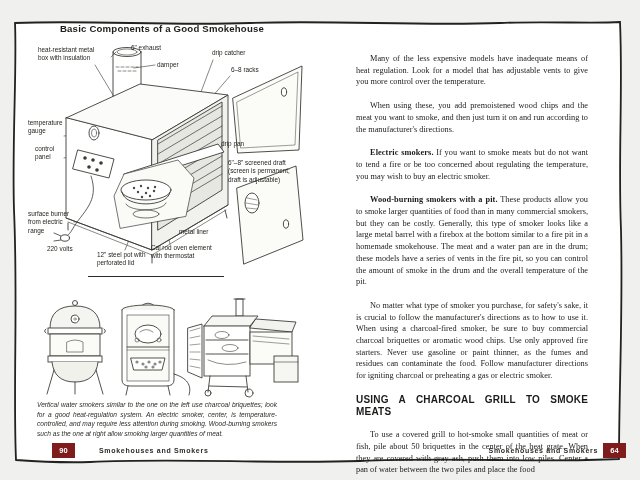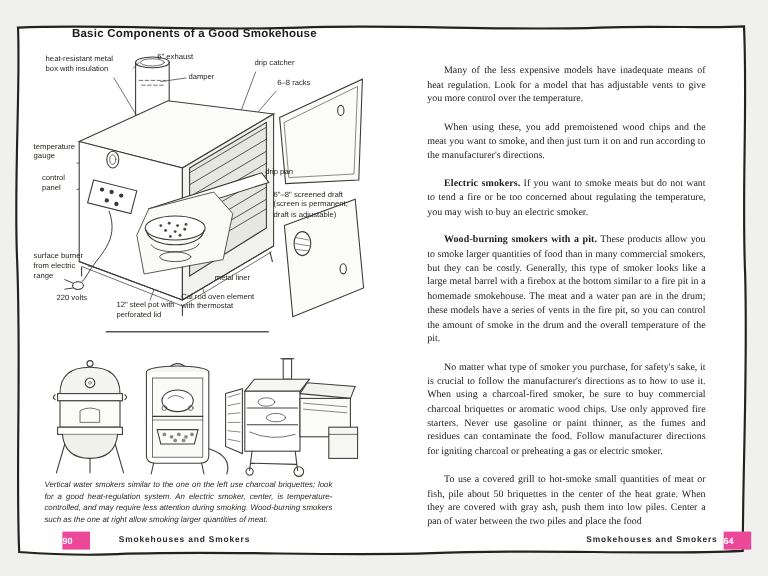--- a/index.html
+++ b/index.html
@@ -22,22 +22,22 @@
 
   
   .rp-col{left:344px;top:41px;width:256px;font-family:"Liberation Serif",serif;
     font-size:8.3px;line-height:11.7px;text-align:justify;color:#1b1b19;}
   .rp-col p{margin:12px;text-indent:14px;}
   .rp-col b{letter-spacing:.1px;}
   .section-heading{margin:7px 0 3px 0;font-family:"Liberation Sans",sans-serif;
     font-size:10px;font-weight:bold;letter-spacing:.2px;text-indent:0 !important;}
 
   
-  .pagenum{width:23px;height:15px;background:#ec4899;color:#fff;
-    font-size:7.5px;font-weight:bold;line-height:15px;}
+  .pagenum{width:23px;height:15px;background:#7f1d1d;color:#fff;
+    font-size:7.5px;font-weight:bold;text-align:center;line-height:15px;}
   .footer-title{font-size:7px;font-weight:600;letter-spacing:.7px;color:#2b2b28;}
 </style>
 </head>
 <body>
 
 <svg class="border-svg" width="640" height="480" viewBox="0 0 640 480">
   <path d="M 15,23 C 90,20 170,26 250,23 C 330,20 420,26 500,23 C 550,21 592,24 620,22
            C 623,90 618,160 621,230 C 623,310 619,390 619,459
            C 540,463 450,457 360,461 C 270,464 180,458 90,462 C 60,463 30,461 16,460
            C 13,390 18,300 14,210 C 12,140 17,70 15,23 Z" fill="#ffffff" stroke="#22221f" stroke-width="1.8"></path>
@@ -224,19 +224,20 @@
 
   <div class="abs pagenum" style="left:52px;top:443px">90</div>
   <div class="abs footer-title" style="left:99px;top:447px">Smokehouses and Smokers</div>
 
   <div class="abs rp-col">
     <p><b></b><span>Many of the less expensive models have inadequate means of heat regulation. Look for a model that has adjustable vents to give you more control over the temperature.</span></p>
     <p><b></b><span>When using these, you add premoistened wood chips and the meat you want to smoke, and then just turn it on and run according to the manufacturer's directions.</span></p>
     <p><b>Electric smokers.</b><span> If you want to smoke meats but do not want to tend a fire or be too concerned about regulating the temperature, you may wish to buy an electric smoker.</span></p>
     <p><b>Wood-burning smokers with a pit.</b><span> These products allow you to smoke larger quantities of food than in many commercial smokers, but they can be costly. Generally, this type of smoker looks like a large metal barrel with a firebox at the bottom similar to a fire pit in a homemade smokehouse. The meat and a water pan are in the drum; these models have a series of vents in the fire pit, so you can control the amount of smoke in the drum and the overall temperature of the pit.</span></p>
     <p><b></b><span>No matter what type of smoker you purchase, for safety's sake, it is crucial to follow the manufacturer's directions as to how to use it. When using a charcoal-fired smoker, be sure to buy commercial charcoal briquettes or aromatic wood chips. Use only approved fire starters. Never use gasoline or paint thinner, as the fumes and residues can contaminate the food. Follow manufacturer directions for igniting charcoal or preheating a gas or electric smoker.</span></p>
+    <p class="section-heading">USING A CHARCOAL GRILL TO SMOKE MEATS</p>
     <p><span>To use a covered grill to hot-smoke small quantities of meat or fish, pile about 50 briquettes in the center of the heat grate. When they are covered with gray ash, push them into low piles. Center a pan of water between the two piles and place the food</span></p>
   </div>
 
   <div class="abs footer-title" style="left:430px;top:447px;width:168px;text-align:right">Smokehouses and Smokers</div>
   <div class="abs pagenum" style="left:603px;top:443px">64</div>
 
 </div>
 
 </body></html>

